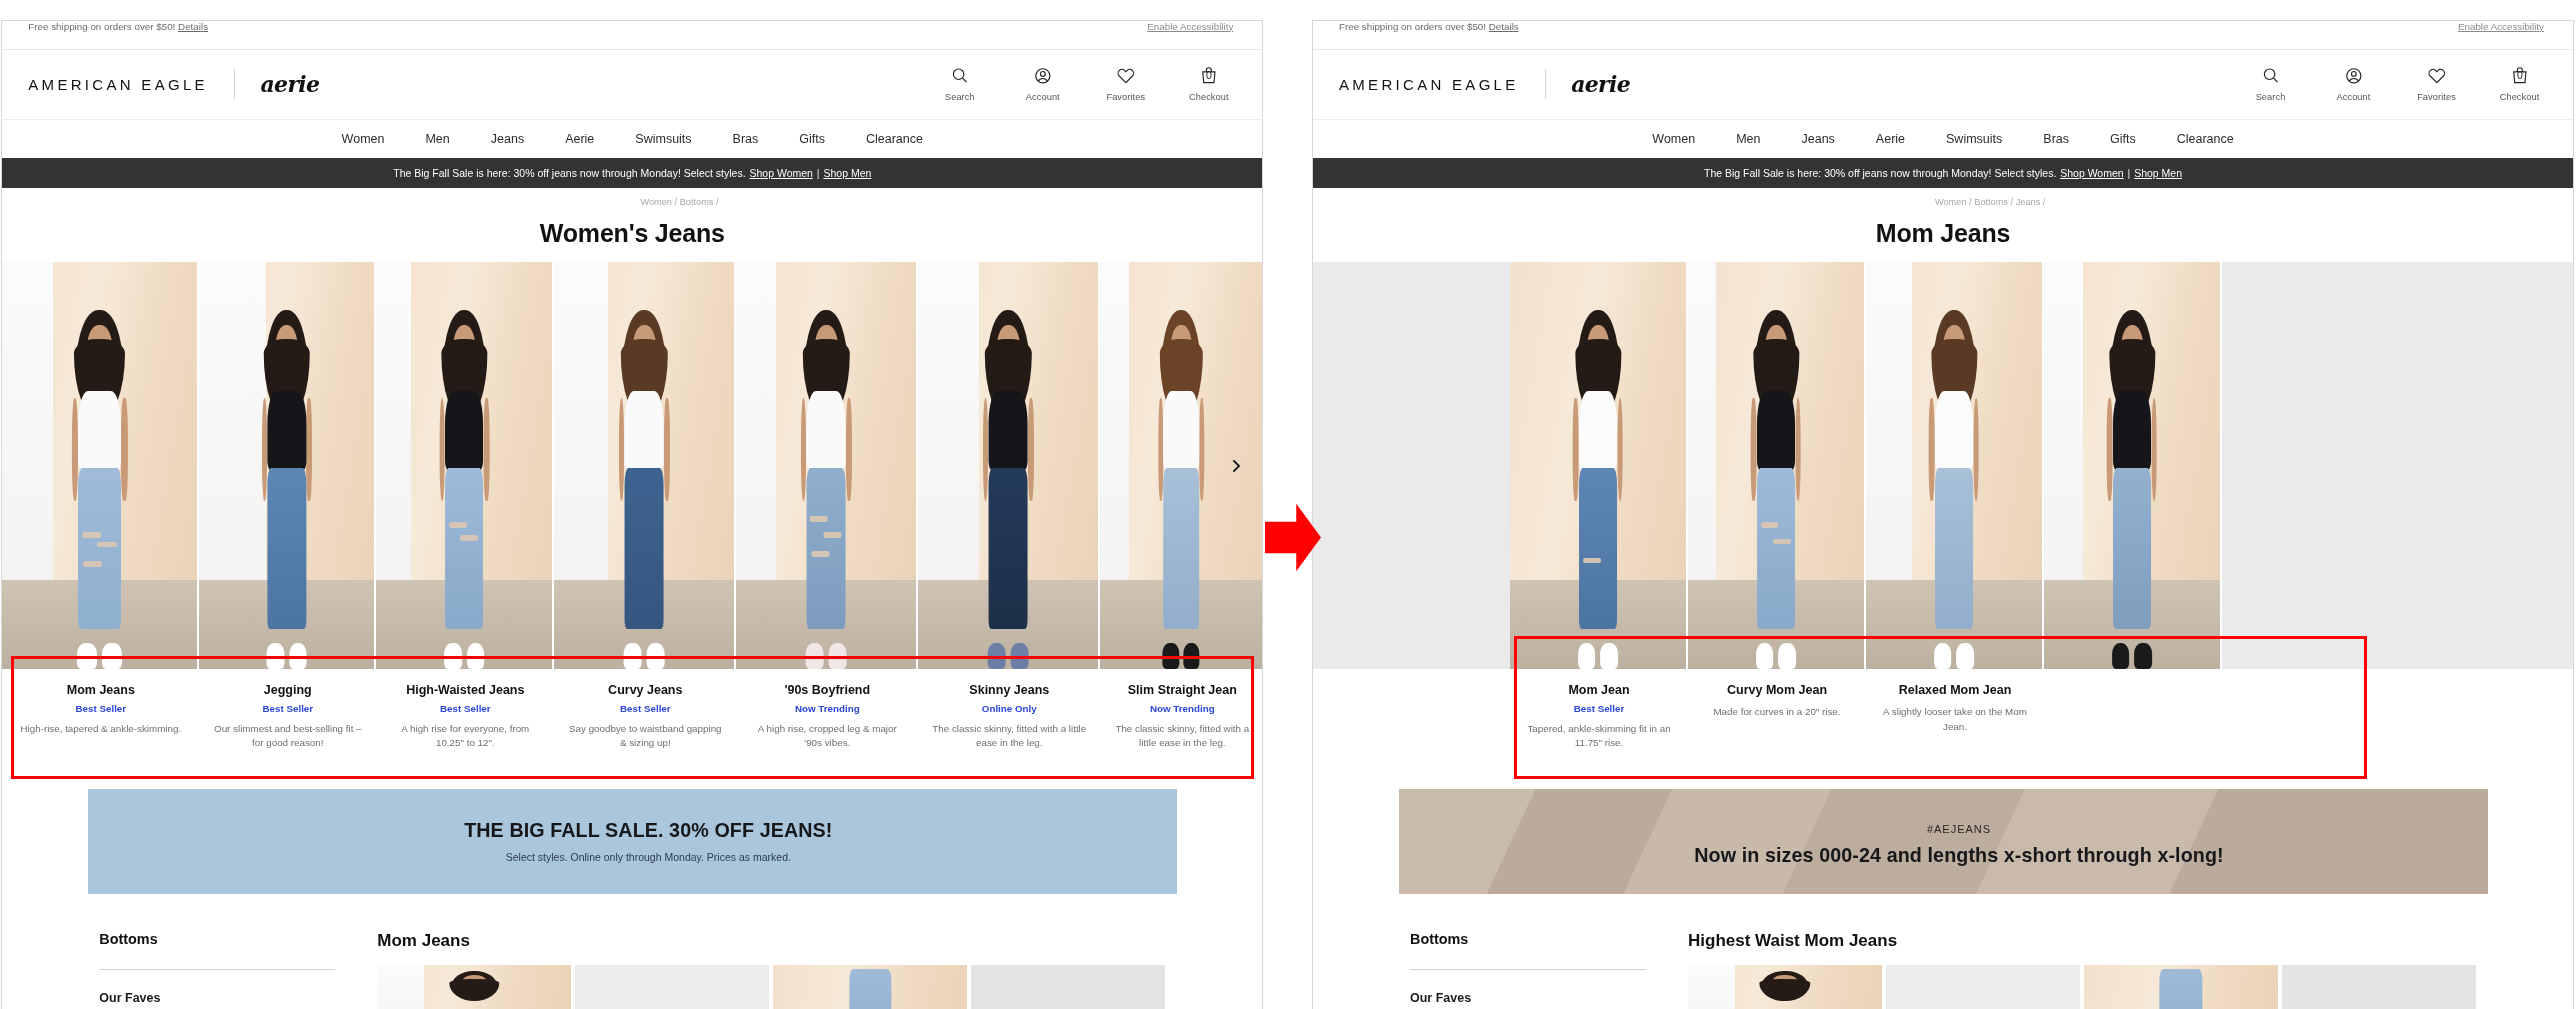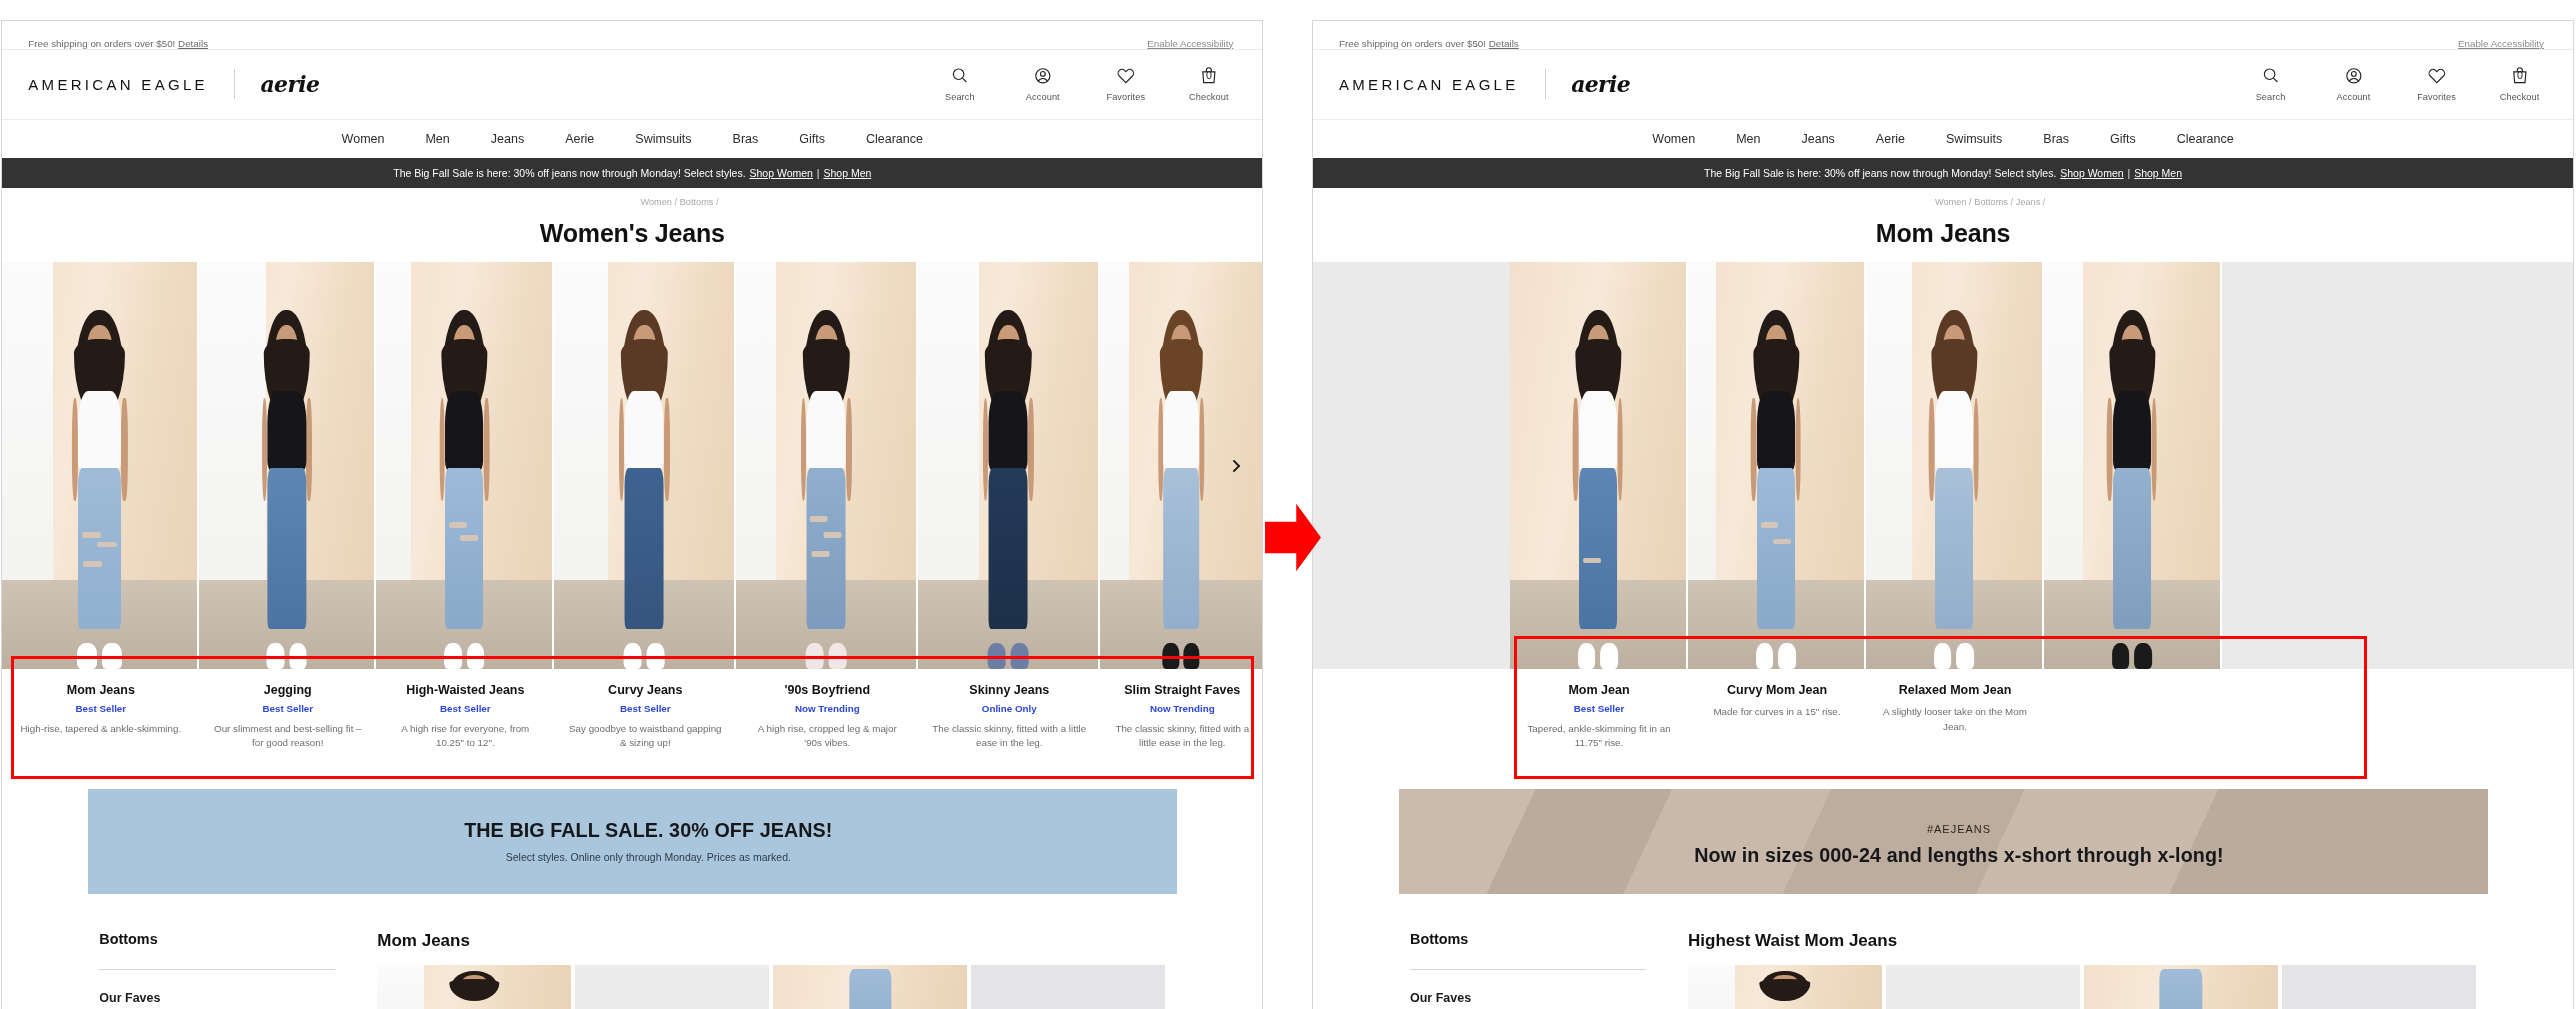--- a/index.html
+++ b/index.html
@@ -17,21 +17,21 @@
     background: #fff;
     border: 0.7px solid #d6d6da;
     border-bottom: none;
     overflow: hidden;
   }
   .panel-left  { left: 1.3px;   width: 1262px; }
   .panel-right { left: 1312px; width: 1262px; }
 
   
   .utility {
-    height: 29px; display: flex; align-items: flex-end;
+    height: 29px; display: flex; align-items: flex-start;
     justify-content: space-between;
     padding: 0 29px 0 26px;
     font-size: 9.8px; color: #6b6b6b;
     border-bottom: 0.7px solid #e9e9ec;
   }
   .utility a { color: #6b6b6b; text-decoration: underline; }
   .utility .acc { color:#8a8a8a; }
 
   
   .brandrow {
@@ -435,21 +435,21 @@
         <div class="nm">'90s Boyfriend</div>
         <div class="tg">Now Trending</div>
         <div class="ds">A high rise, cropped leg &amp; major '90s vibes.</div>
       </div>
       <div class="cap" style="width:182px">
         <div class="nm">Skinny Jeans</div>
         <div class="tg">Online Only</div>
         <div class="ds">The classic skinny, fitted with a little ease in the leg.</div>
       </div>
       <div class="cap" style="width:164px">
-        <div class="nm">Slim Straight Faves</div>
+        <div class="nm">Slim Straight Jean</div>
         <div class="tg">Now Trending</div>
         <div class="ds">The classic skinny, fitted with a little ease in the leg.</div>
       </div>
     </div>
 
     <div class="banner banner-blue">
       <div class="bh">THE BIG FALL SALE. 30% OFF JEANS!</div>
       <div class="bs">Select styles. Online only through Monday. Prices as marked.</div>
     </div>
 
@@ -674,21 +674,21 @@
     <div class="captions">
       <div class="cap" style="width:197px"></div>
       <div class="cap" style="width:178px">
         <div class="nm">Mom Jean</div>
         <div class="tg">Best Seller</div>
         <div class="ds">Tapered, ankle-skimming fit in an 11.75" rise.</div>
       </div>
       <div class="cap" style="width:178px">
         <div class="nm">Curvy Mom Jean</div>
         <div class="tg"></div>
-        <div class="ds">Made for curves in a 15" rise.</div>
+        <div class="ds">Made for curves in a 20" rise.</div>
       </div>
       <div class="cap" style="width:178px">
         <div class="nm">Relaxed Mom Jean</div>
         <div class="tg"></div>
         <div class="ds">A slightly looser take on the Mom Jean.</div>
       </div>
     </div>
 
     <div class="banner banner-tan">
       <div class="ht">#AEJEANS</div>

